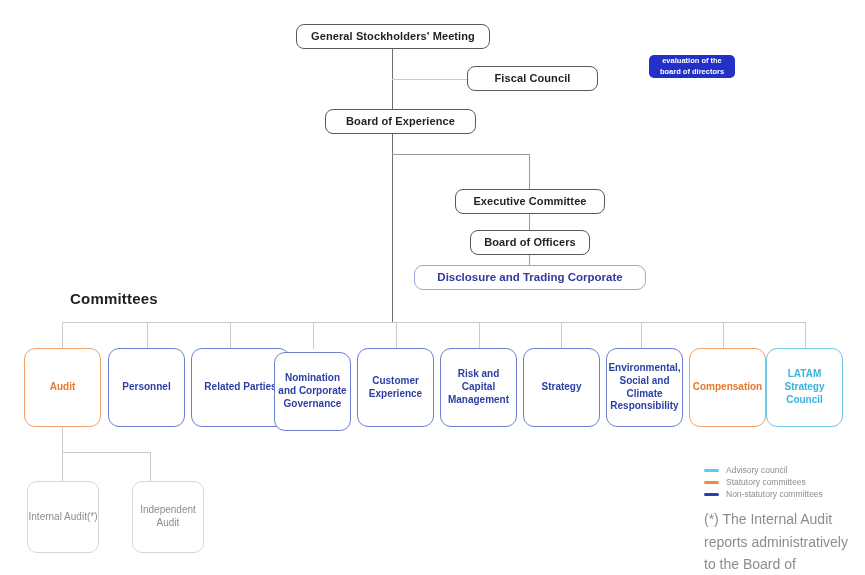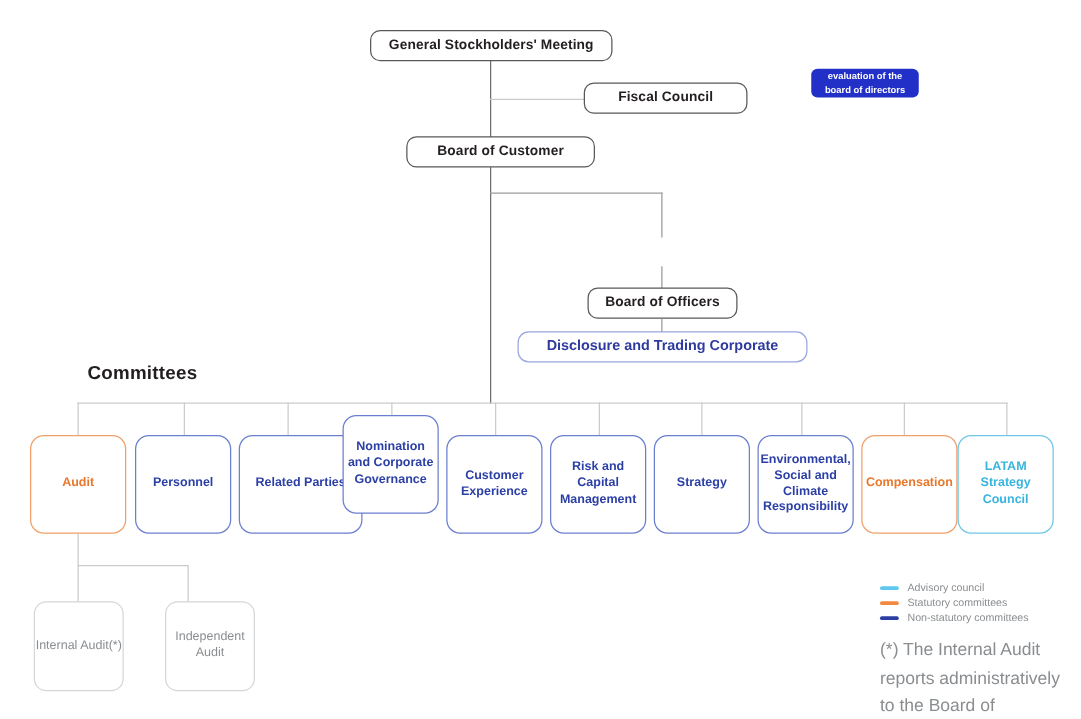--- a/index.html
+++ b/index.html
@@ -186,23 +186,26 @@
 
   <div class="node node-top" style="left:296px; top:24px; width:194px; height:25px;">
     <span>General Stockholders' Meeting</span>
   </div>
 
   <div class="node node-top" style="left:467px; top:66px; width:131px; height:25px;">
     <span>Fiscal Council</span>
   </div>
 
   <div class="node node-top" style="left:325px; top:109px; width:151px; height:25px;">
-    <span>Board of Customer</span>
-  </div>
-
+    <span>Board of Experience</span>
+  </div>
+
+  <div class="node node-top" style="left:455px; top:189px; width:150px; height:25px;">
+    <span>Executive Committee</span>
+  </div>
 
   <div class="node node-top" style="left:470px; top:230px; width:120px; height:25px;">
     <span>Board of Officers</span>
   </div>
 
   <div class="node node-disclosure" style="left:414px; top:265px; width:232px; height:25px;">
     <span>Disclosure and Trading Corporate</span>
   </div>
 
   <div class="section-title" style="left:70px; top:290px;">Committees</div>
@@ -212,21 +215,21 @@
   </div>
 
   <div class="node node-comm" style="left:108px; top:348px; width:77px; height:79px;">
     <span>Personnel</span>
   </div>
 
   <div class="node node-comm" style="left:191px; top:348px; width:99px; height:79px;">
     <span>Related Parties</span>
   </div>
 
-  <div class="node node-comm" style="left:274px; top:332px; width:77px; height:79px;">
+  <div class="node node-comm" style="left:274px; top:352px; width:77px; height:79px;">
     <span>Nomination and Corporate Governance</span>
   </div>
 
   <div class="node node-comm" style="left:357px; top:348px; width:77px; height:79px;">
     <span>Customer Experience</span>
   </div>
 
   <div class="node node-comm" style="left:440px; top:348px; width:77px; height:79px;">
     <span>Risk and Capital Management</span>
   </div>

